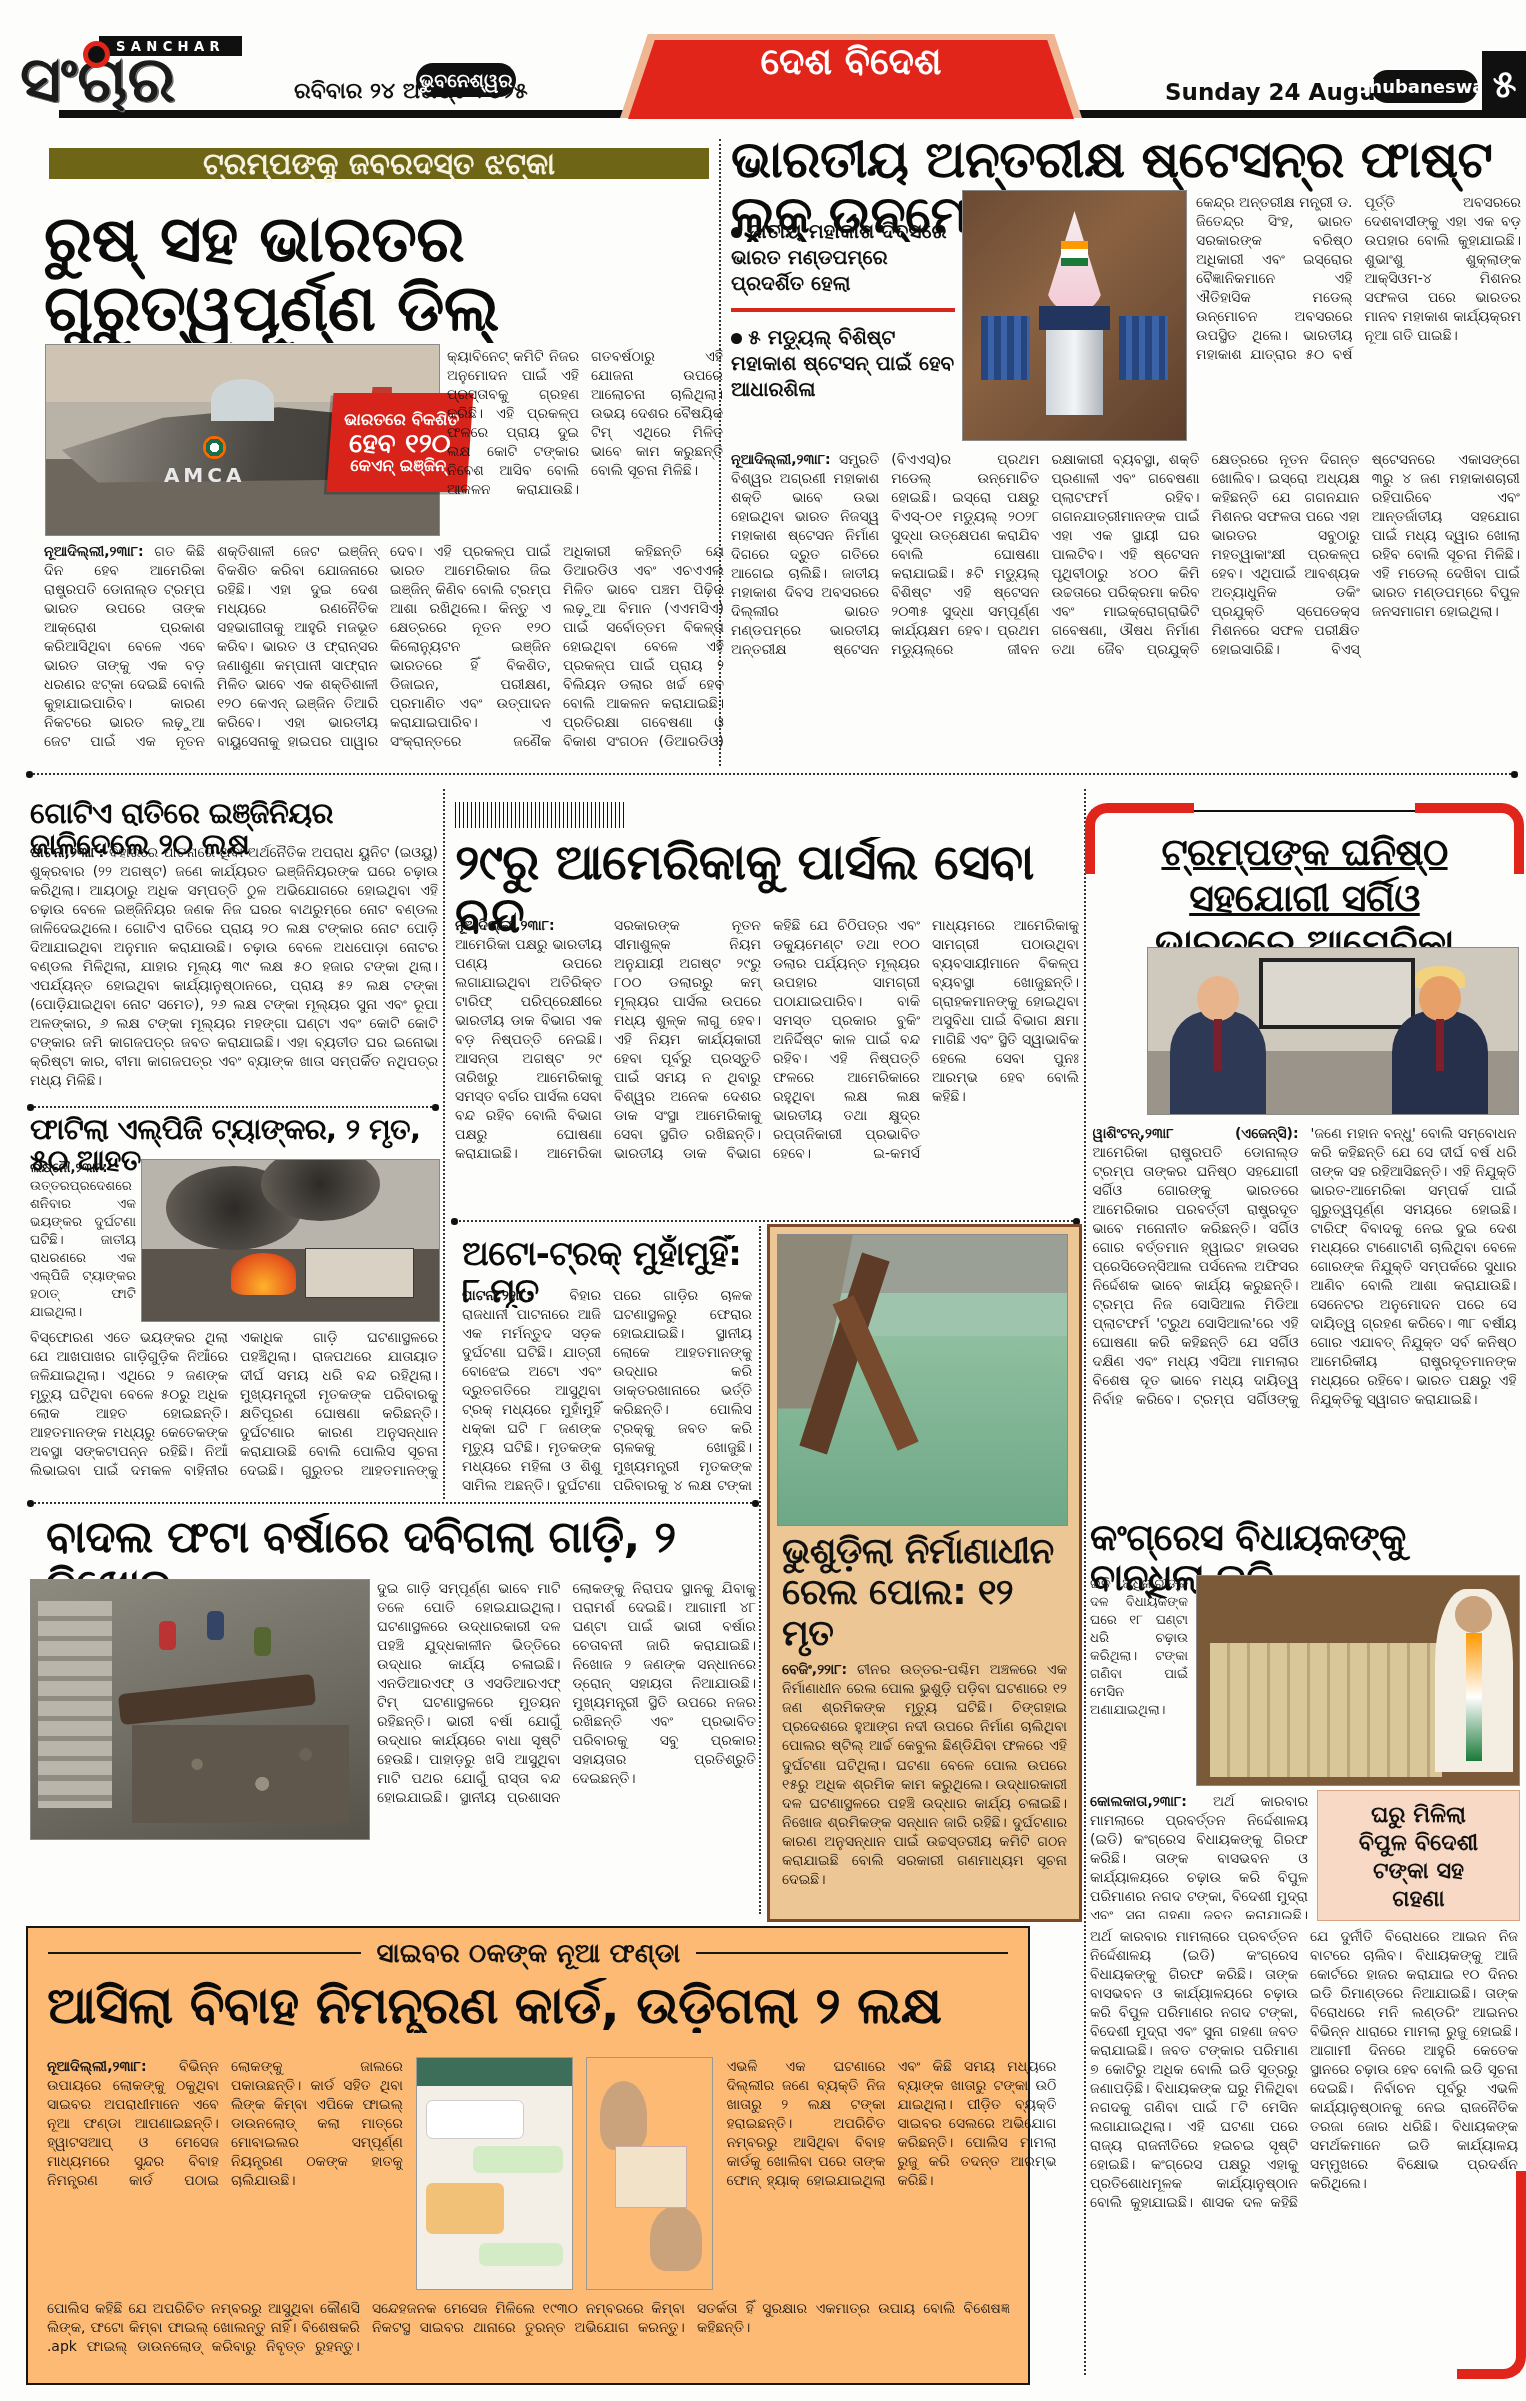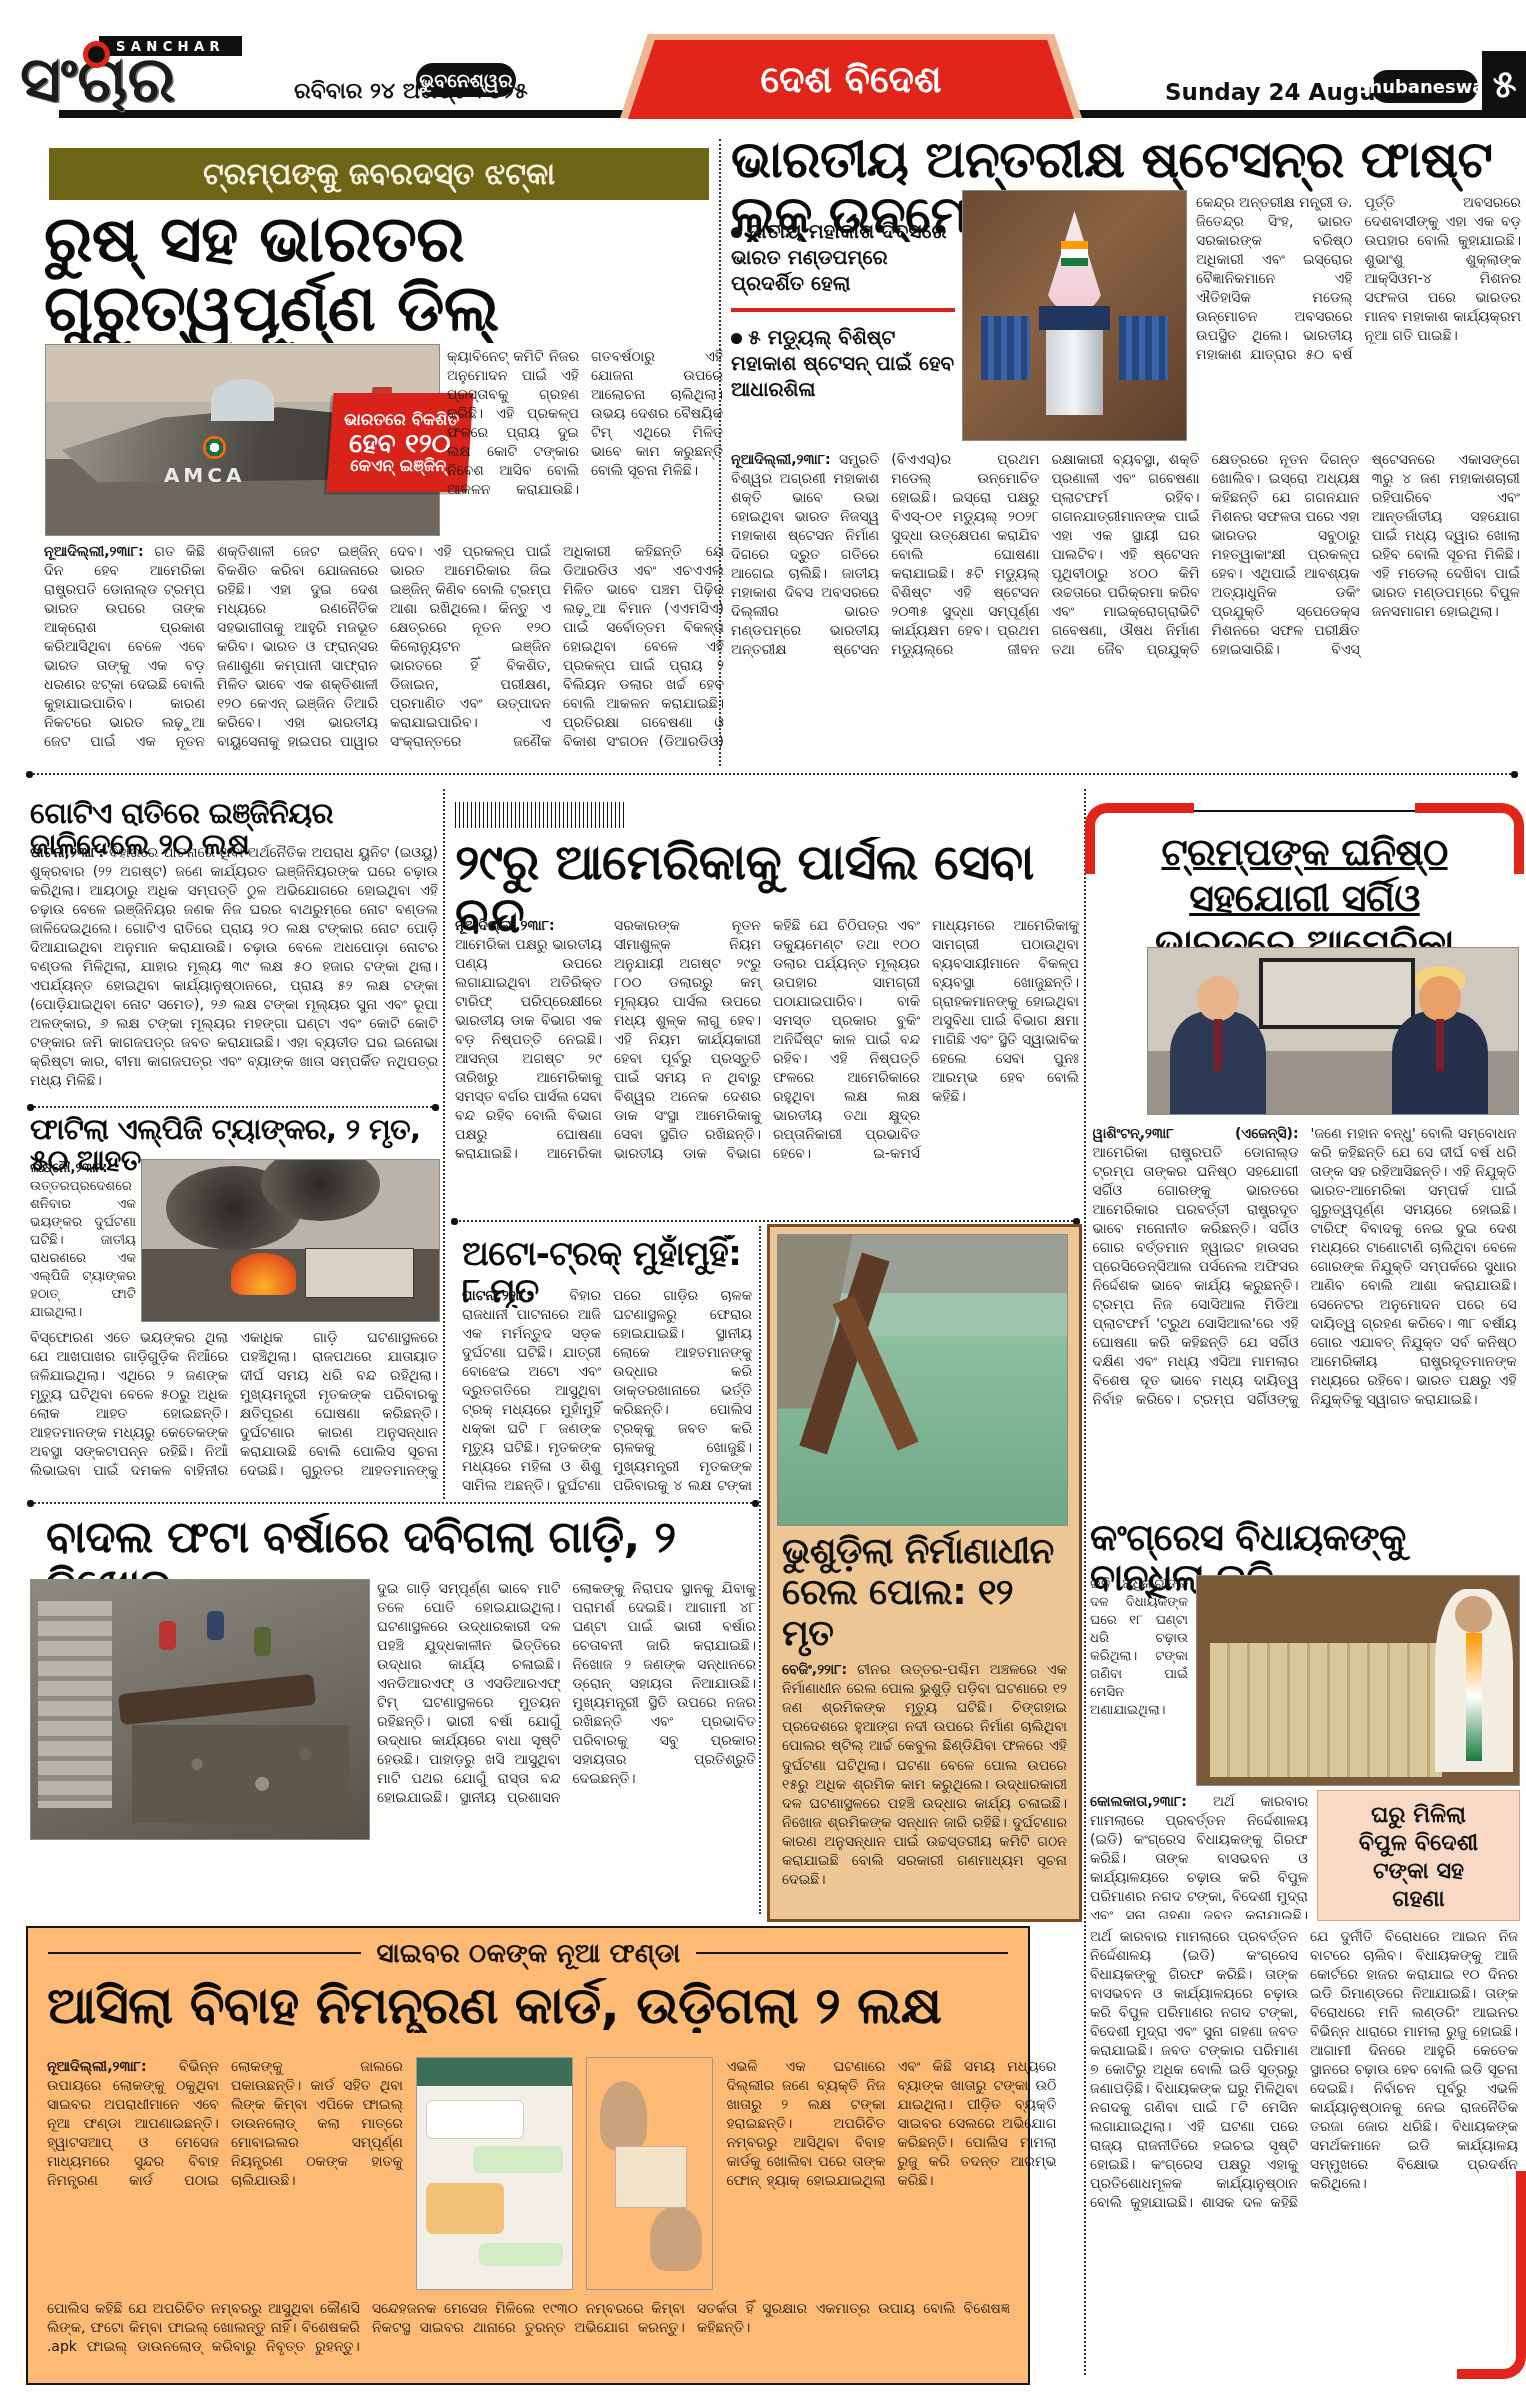--- a/index.html
+++ b/index.html
@@ -13,41 +13,41 @@
   .logo-big{position:absolute;left:0;top:12px;font-size:63px;font-weight:800;color:#1b1b1b;
             text-shadow:0 0 1.3px #fff,1.3px 1.3px 0 #555;line-height:1;}
   .logo-ring{position:absolute;left:63px;top:5.3px;width:17px;height:17px;border:5.3px solid #e1251b;
              border-radius:50%;background:#101010;}
   .mast-date{position:absolute;left:294px;top:78px;font-size:22px;font-weight:bold;}
   .pill{background:#101010;color:#fff;border-radius:18.5px;display:flex;align-items:center;justify-content:center;}
   .city-pill{position:absolute;left:416px;top:63px;width:100px;height:34px;font-size:19px;font-weight:bold;}
   .banner-outer{position:absolute;left:620px;top:34px;width:462px;height:84px;
                 background:#efb694;clip-path:polygon(6% 0,94% 0,100% 100%,0 100%);}
   .banner-inner{position:absolute;left:628px;top:40px;width:446px;height:79px;background:#e1251b;
-                clip-path:polygon(6% 0,94% 0,100% 100%,0 100%);display:flex;align-items:center;justify-content:center;}
+                clip-path:polygon(6% 0,94% 0,100% 100%,0 100%);display:flex;justify-content:center;}
   .banner-inner span{color:#fff;font-size:37px;font-weight:800;}
   .eng-date{position:absolute;left:1165px;top:79px;font-size:23px;font-weight:bold;}
   .eng-pill{position:absolute;left:1371px;top:70px;width:107px;height:33px;font-size:18px;font-weight:bold;}
   .page-no{position:absolute;left:1482px;top:51px;width:45px;height:67px;background:#101010;color:#fff;
            display:flex;align-items:center;justify-content:center;font-size:38px;font-weight:800;}
   
   .bt{font-size:14px;line-height:1.36;text-align:justify;color:#141414;overflow:hidden;}
   .bt b{font-weight:800;}
   .c2{column-count:2;column-gap:12px;}
   .c3{column-count:3;column-gap:12px;}
   .c4{column-count:4;column-gap:12px;}
   .c5{column-count:5;column-gap:12px;}
   .hd{font-weight:800;color:#0b0b0b;letter-spacing:-0.7px;line-height:1.08;overflow:hidden;}
   .vdot{position:absolute;width:0;border-left:2px dotted #333;}
   .hdot{position:absolute;height:0;border-top:2px dotted #333;}
   .hdot:before,.hdot:after{content:"";position:absolute;top:-4px;width:6.6px;height:6.6px;border-radius:50%;background:#111;}
   .hdot:before{left:-2.6px;} .hdot:after{right:-2.6px;}
   .photo{position:absolute;border:0.7px solid #8a8a8a;overflow:hidden;}
   
-  .deal-kicker{position:absolute;left:49px;top:148px;width:660px;height:52px;background:#6e6616;
+  .deal-kicker{position:absolute;left:49px;top:148px;width:660px;height:31px;background:#6e6616;
                color:#f7f3e2;display:flex;align-items:center;justify-content:center;font-size:30px;font-weight:800;}
   .deal-hl{position:absolute;left:44px;top:205px;width:680px;font-size:64px;}
   .amca-scene{width:100%;height:100%;background:linear-gradient(180deg,#cfc4b4 0 30%,#b9b2a6 30% 60%,#6d675e 60% 100%);position:relative;}
   .amca-body{position:absolute;left:4%;top:30%;width:92%;height:46%;background:linear-gradient(100deg,#9a958c,#4a4742 55%,#3a3835);
              clip-path:polygon(0 55%,28% 18%,60% 6%,100% 22%,100% 88%,10% 92%);}
   .amca-canopy{position:absolute;left:42%;top:18%;width:16%;height:22%;background:#cfd6d8;border-radius:50% 50% 0 0;}
   .amca-label{position:absolute;left:30%;top:62%;color:#e8e8e8;font-size:20px;letter-spacing:4px;font-weight:bold;}
   .roundel{position:absolute;left:40%;top:48%;width:22.4px;height:22.4px;border-radius:50%;
            background:radial-gradient(circle,#fff 0 30%,#17704a 30% 55%,#f60 55% 100%);}
   .amca-fin{position:absolute;right:12%;top:22%;width:7%;height:40%;background:#c03a2e;clip-path:polygon(30% 0,100% 0,100% 100%,0 100%);}

